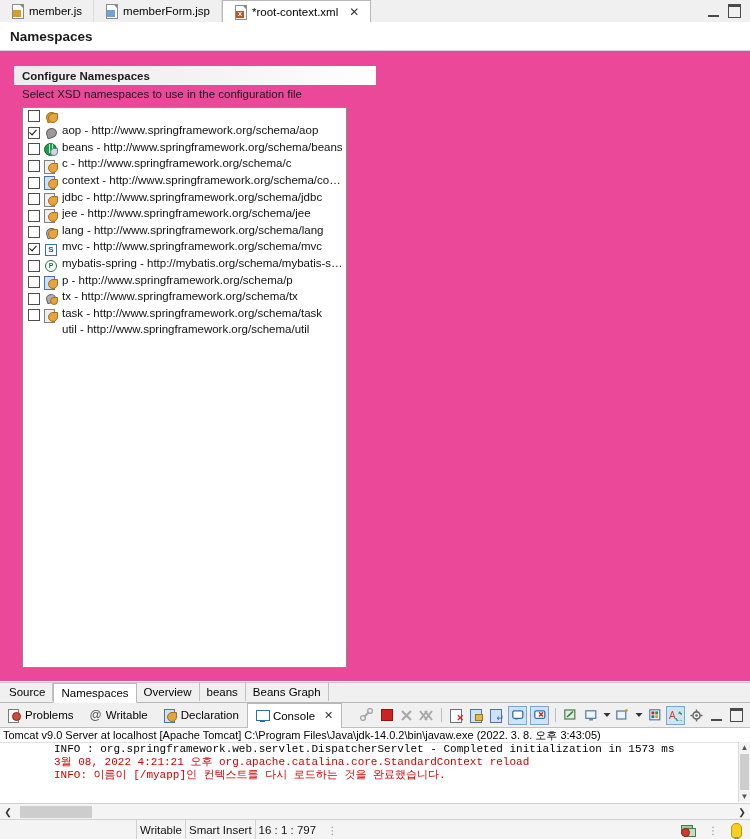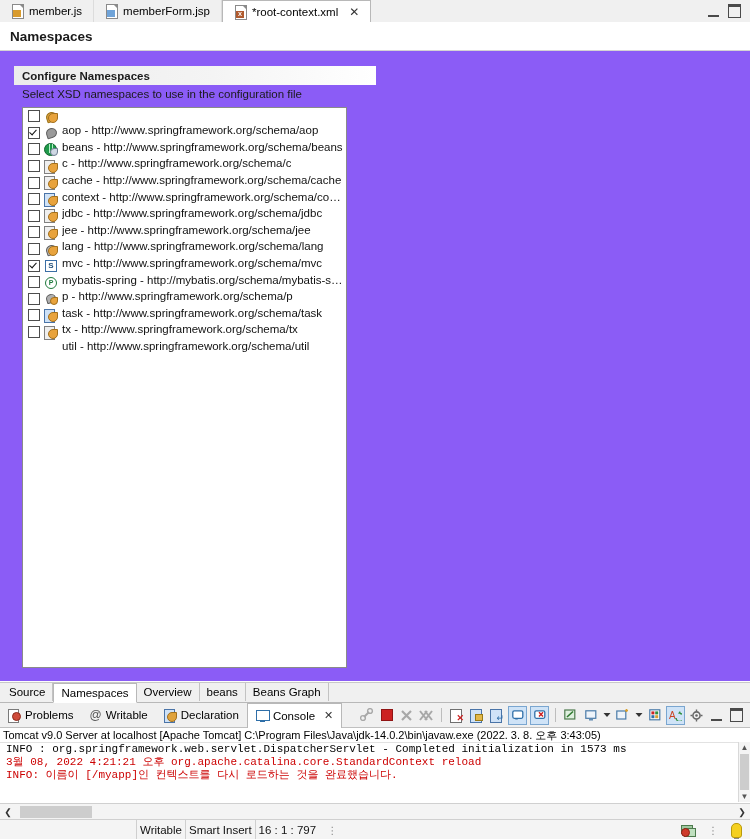--- a/index.html
+++ b/index.html
@@ -53,21 +53,21 @@
   
   .pagetitle{
     position:absolute;left:0;top:22px;width:750px;height:28px;
     background:#ffffff;border-bottom:1px solid #d4d4d4;
     display:flex;align-items:center;padding-left:10px;
     font-size:13.5px;font-weight:bold;color:#1a1a1a;
   }
 
   
   .formbody{
-    position:absolute;left:0;top:51px;width:750px;height:630px;background:#8b5cf6;
+    position:absolute;left:0;top:51px;width:750px;height:630px;background:#ec4899;
   }
   .sectionhdr{
     position:absolute;left:14px;top:15px;width:354px;height:19px;
     background:linear-gradient(to right,#ececec 0%,#f4f4f4 55%,#ffffff 100%);
     display:flex;align-items:center;padding-left:8px;
     font-size:11.5px;font-weight:bold;color:#1a1a1a;
   }
   .sectiondesc{
     position:absolute;left:22px;top:37px;font-size:11.5px;color:#1a1a1a;
   }
@@ -179,21 +179,21 @@
   .consolehdr{
     position:absolute;left:0;top:728px;width:750px;height:14px;
     font-size:11px;color:#000;padding-left:3px;
     background:#ffffff;white-space:nowrap;overflow:hidden;
   }
   .console{
     position:absolute;left:0;top:742px;width:750px;height:60px;
     background:#ffffff;border-top:1px solid #e2e2e2;
     font-family:"Liberation Mono",monospace;font-size:11px;overflow:hidden;
   }
-  .cline{padding-left:6px;line-height:13.2px;white-space:nowrap;}
+  .cline{padding-left:6px;line-height:13.2px;white-space:nowrap;margin-left:48px;}
   .cline.red{color:#cc0000;}
   .cline.black{color:#000000;}
   .cscroll{
     position:absolute;right:0;top:742px;width:11px;height:60px;
     background:#f4f4f4;border-left:1px solid #d8d8d8;
     display:flex;flex-direction:column;align-items:center;
   }
   .cscroll .a{font-size:8px;color:#555;line-height:11px;}
   .cscroll .th{width:9px;flex:1;background:#cdcdcd;margin:1px 0;}
 
@@ -299,91 +299,83 @@
             <span class="tag" style="width:6px;height:6px;background:#cfd8e4;border-color:#6d7c90;"></span>
           </span>
           <span class="nstext">c - http://www.springframework.org/schema/c</span>
         </div>
         <div class="nsrow">
           <span class="cb"></span>
           <span class="nsicon">
             <span class="doc grey"></span>
             <span class="tag"></span>
           </span>
-          <span class="nstext">cache - http://www.springframework.org/schema/cache</span>
+          <span class="nstext">context - http://www.springframework.org/schema/context</span>
+        </div>
+        <div class="nsrow">
+          <span class="cb"></span>
+          <span class="nsicon">
+            <span class="doc blue"></span>
+            <span class="tag"></span>
+          </span>
+          <span class="nstext">jdbc - http://www.springframework.org/schema/jdbc</span>
         </div>
         <div class="nsrow">
           <span class="cb"></span>
           <span class="nsicon">
             <span class="doc grey"></span>
             <span class="tag"></span>
           </span>
-          <span class="nstext">context - http://www.springframework.org/schema/context</span>
+          <span class="nstext">jee - http://www.springframework.org/schema/jee</span>
+        </div>
+        <div class="nsrow">
+          <span class="cb"></span>
+          <span class="nsicon">
+            <span class="doc grey"></span>
+            <span class="tag"></span>
+          </span>
+          <span class="nstext">lang - http://www.springframework.org/schema/lang</span>
+        </div>
+        <div class="nsrow">
+          <span class="cb"></span>
+          <span class="nsicon">
+            <span class="bean" style="background:#b9b9b9;"></span>
+            <span class="tag"></span>
+          </span>
+          <span class="nstext">mvc - http://www.springframework.org/schema/mvc</span>
+        </div>
+        <div class="nsrow">
+          <span class="cb checked"></span>
+          <span class="nsicon">
+            <span class="sq">S</span>
+          </span>
+          <span class="nstext">mybatis-spring - http://mybatis.org/schema/mybatis-spring</span>
+        </div>
+        <div class="nsrow">
+          <span class="cb"></span>
+          <span class="nsicon">
+            <span class="pcirc">P</span>
+          </span>
+          <span class="nstext">p - http://www.springframework.org/schema/p</span>
         </div>
         <div class="nsrow">
           <span class="cb"></span>
           <span class="nsicon">
             <span class="doc blue"></span>
             <span class="tag"></span>
           </span>
-          <span class="nstext">jdbc - http://www.springframework.org/schema/jdbc</span>
-        </div>
-        <div class="nsrow">
-          <span class="cb"></span>
-          <span class="nsicon">
-            <span class="doc grey"></span>
-            <span class="tag"></span>
-          </span>
-          <span class="nstext">jee - http://www.springframework.org/schema/jee</span>
-        </div>
-        <div class="nsrow">
-          <span class="cb"></span>
-          <span class="nsicon">
-            <span class="doc grey"></span>
-            <span class="tag"></span>
-          </span>
-          <span class="nstext">lang - http://www.springframework.org/schema/lang</span>
-        </div>
-        <div class="nsrow">
-          <span class="cb"></span>
-          <span class="nsicon">
-            <span class="bean" style="background:#b9b9b9;"></span>
-            <span class="tag"></span>
-          </span>
-          <span class="nstext">mvc - http://www.springframework.org/schema/mvc</span>
-        </div>
-        <div class="nsrow">
-          <span class="cb checked"></span>
-          <span class="nsicon">
-            <span class="sq">S</span>
-          </span>
-          <span class="nstext">mybatis-spring - http://mybatis.org/schema/mybatis-spring</span>
-        </div>
-        <div class="nsrow">
-          <span class="cb"></span>
-          <span class="nsicon">
-            <span class="pcirc">P</span>
-          </span>
-          <span class="nstext">p - http://www.springframework.org/schema/p</span>
+          <span class="nstext">tx - http://www.springframework.org/schema/tx</span>
         </div>
         <div class="nsrow">
           <span class="cb"></span>
           <span class="nsicon">
             <span class="bean" style="background:#b0b0b0;width:8px;height:7px;"></span>
             <span class="tag" style="width:6px;height:6px;"></span>
           </span>
           <span class="nstext">task - http://www.springframework.org/schema/task</span>
-        </div>
-        <div class="nsrow">
-          <span class="cb"></span>
-          <span class="nsicon">
-            <span class="doc blue"></span>
-            <span class="tag"></span>
-          </span>
-          <span class="nstext">tx - http://www.springframework.org/schema/tx</span>
         </div>
         <div class="nsrow">
           <span class="cb"></span>
           <span class="nsicon">
             <span class="doc grey"></span>
             <span class="tag"></span>
           </span>
           <span class="nstext">util - http://www.springframework.org/schema/util</span>
         </div>
       </div>

